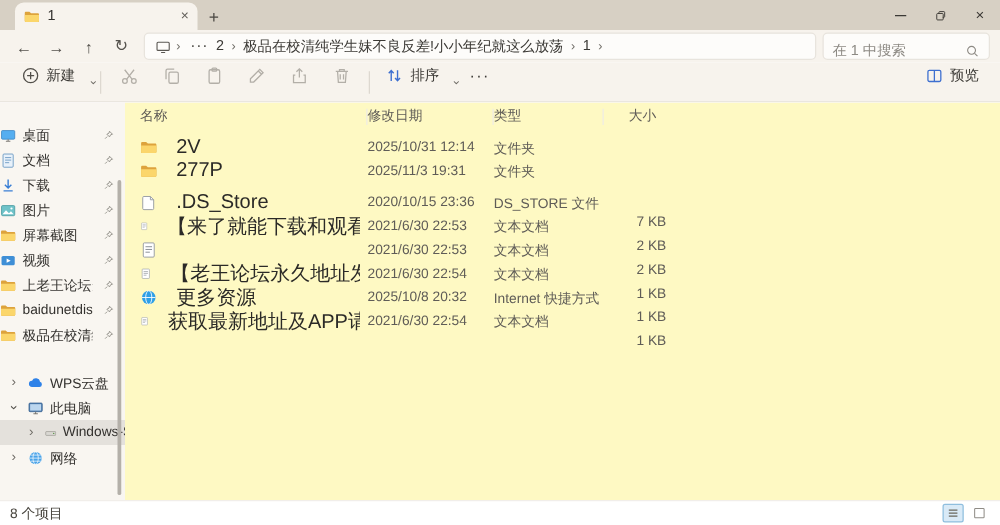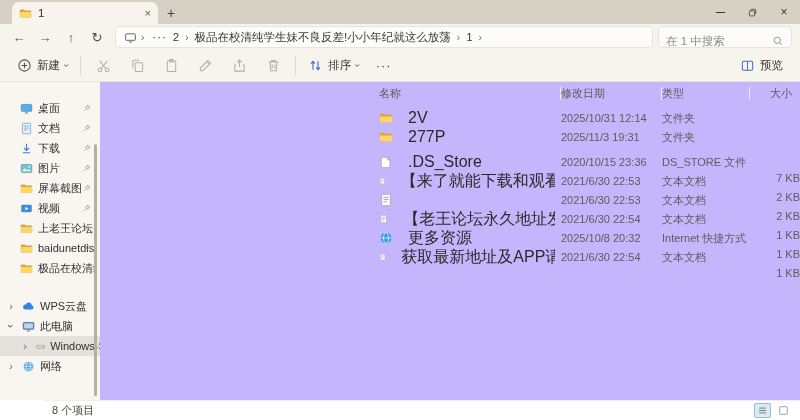--- a/index.html
+++ b/index.html
@@ -22,55 +22,55 @@
   .addressbar { flex:1; height:22px; background:#fdfcfa; border:1px solid #e8e4dd; border-radius:4px; display:flex; align-items:center; padding:0 8px; margin:0 5px; font-size:11.5px; color:#3b3935; white-space:nowrap; overflow:hidden; }
   .crumb { padding:0 2px; }
   .crumb-chev { color:#6f6c66; font-size:10px; padding:0 4px; }
   .crumb-ellipsis { padding:0 4px; letter-spacing:1px; }
   .searchbox { width:134px; height:22px; background:#fdfcfa; border:1px solid #e8e4dd; border-radius:4px; display:flex; align-items:flex-end; padding:0 7px; margin-right:2px; }
   .searchbox input { border:none; outline:none; background:transparent; flex:1; min-width:0; font-size:11.5px; color:#3b3935; font-family:inherit; }
   .searchbox input::placeholder { color:#8d8a84; }
 
   
   .toolbar { height:32px; background:#f7f3ed; border-bottom:1px solid #e6e2da; display:flex; align-items:center; padding:0 10px; flex:none; }
-  .tbtn { height:26px; display:flex; align-items:center; gap:5px; padding:0 7px; font-size:11.5px; color:#3b3935; border-radius:4px; }
+  .tbtn { height:26px; display:flex; gap:5px; padding:0 7px; font-size:11.5px; color:#3b3935; border-radius:4px; }
   .tbtn.icon-only { width:34px; justify-content:center; }
   .tsep { width:1px; height:18px; background:#ddd8d0; margin:0 5px; }
   .spacer { flex:1; }
   .chev-drop { display:inline-block; transform:rotate(90deg); font-size:10px; color:#6f6c66; }
   .chev-right { display:inline-block; font-size:11px; color:#6f6c66; }
   .chev-down { display:inline-block; transform:rotate(90deg); font-size:11px; color:#55524d; }
   .more-dots { font-size:13px; letter-spacing:1px; color:#3b3935; }
 
   
   .content { flex:1; display:flex; background:#fff; position:relative; overflow:hidden; }
   .sidebar { width:100px; flex:none; background:#f9f6f1; padding-top:16px; position:relative; }
-  .sitem { height:20px; display:flex; align-items:center; gap:5px; padding-left:20px; position:relative; font-size:11px; color:#33312e; }
+  .sitem { height:20px; display:flex; align-items:center; gap:5px; position:relative; font-size:11px; color:#33312e; }
   .sitem .slabel { overflow:hidden; white-space:nowrap; max-width:56px; }
   .sitem .pin { position:absolute; right:9px; top:6px; }
   .sitem .texpand { position:absolute; left:6px; width:10px; text-align:center; }
   .sitem.tree { padding-left:22px; }
   .sitem.child { padding-left:36px; }
   .sitem.child .texpand { left:20px; }
   .sitem.selected { background:#e4e1dc; }
   .sgap { height:18px; }
   .sscroll { position:absolute; right:3px; top:62px; width:3px; height:252px; background:#b4b0a9; border-radius:2px; }
 
-  .filepanel { flex:1; display:flex; flex-direction:column; padding-top:3px; background:#c4b5fd; overflow:hidden;align-items:flex-end; }
+  .filepanel { flex:1; display:flex; flex-direction:column; padding-top:3px; background:#fef9c3; overflow:hidden; }
   .fheader { display:grid; grid-template-columns:182px 101px 88px 50px; padding-left:12px; height:17px; align-items:center; font-size:11px; color:#5f5c57; flex:none; }
   .fheader .hcell { padding-right:8px; border-right:1px solid #eeebe5; height:13px; line-height:13px; }
   .fheader .hcell.last { border-right:none; text-align:right; }
   .frow { display:grid; grid-template-columns:182px 101px 88px 50px; padding-left:12px; height:19px; align-items:center; }
   .fname { display:flex; align-items:center; gap:15px; overflow:hidden; white-space:nowrap; font-size:16px; color:#2b2a27; padding-right:6px; }
   .fname span { overflow:hidden; white-space:nowrap; }
   .fdate,.ftype { font-size:11px; color:#5f5c57; white-space:nowrap; }
   .fsize { font-size:11px; color:#5f5c57; text-align:right; white-space:nowrap;margin-top:32px; }
 
   
-  .statusbar { height:20px; background:#fff; border-top:1px solid #f1eeea; display:flex; align-items:center; padding:0 8px; font-size:11px; color:#49463f; flex:none;margin-left:44px; }
+  .statusbar { height:20px; background:#fff; border-top:1px solid #f1eeea; display:flex; align-items:center; padding:0 8px; font-size:11px; color:#49463f; flex:none; }
   .vtoggles { margin-left:auto; display:flex; gap:4px; align-items:center; }
   .vtoggle { width:17px; height:15px; display:flex; align-items:center; justify-content:center; border:1px solid transparent; border-radius:2px; }
   .vtoggle.active { background:#d9eaf7; border-color:#8fbede; }
 
   svg { display:block; }
 </style>
 </head>
 <body>
 
 <div class="app">

